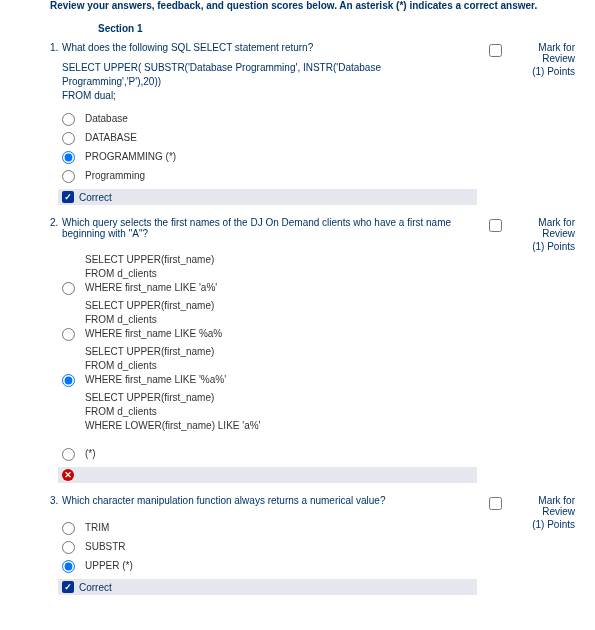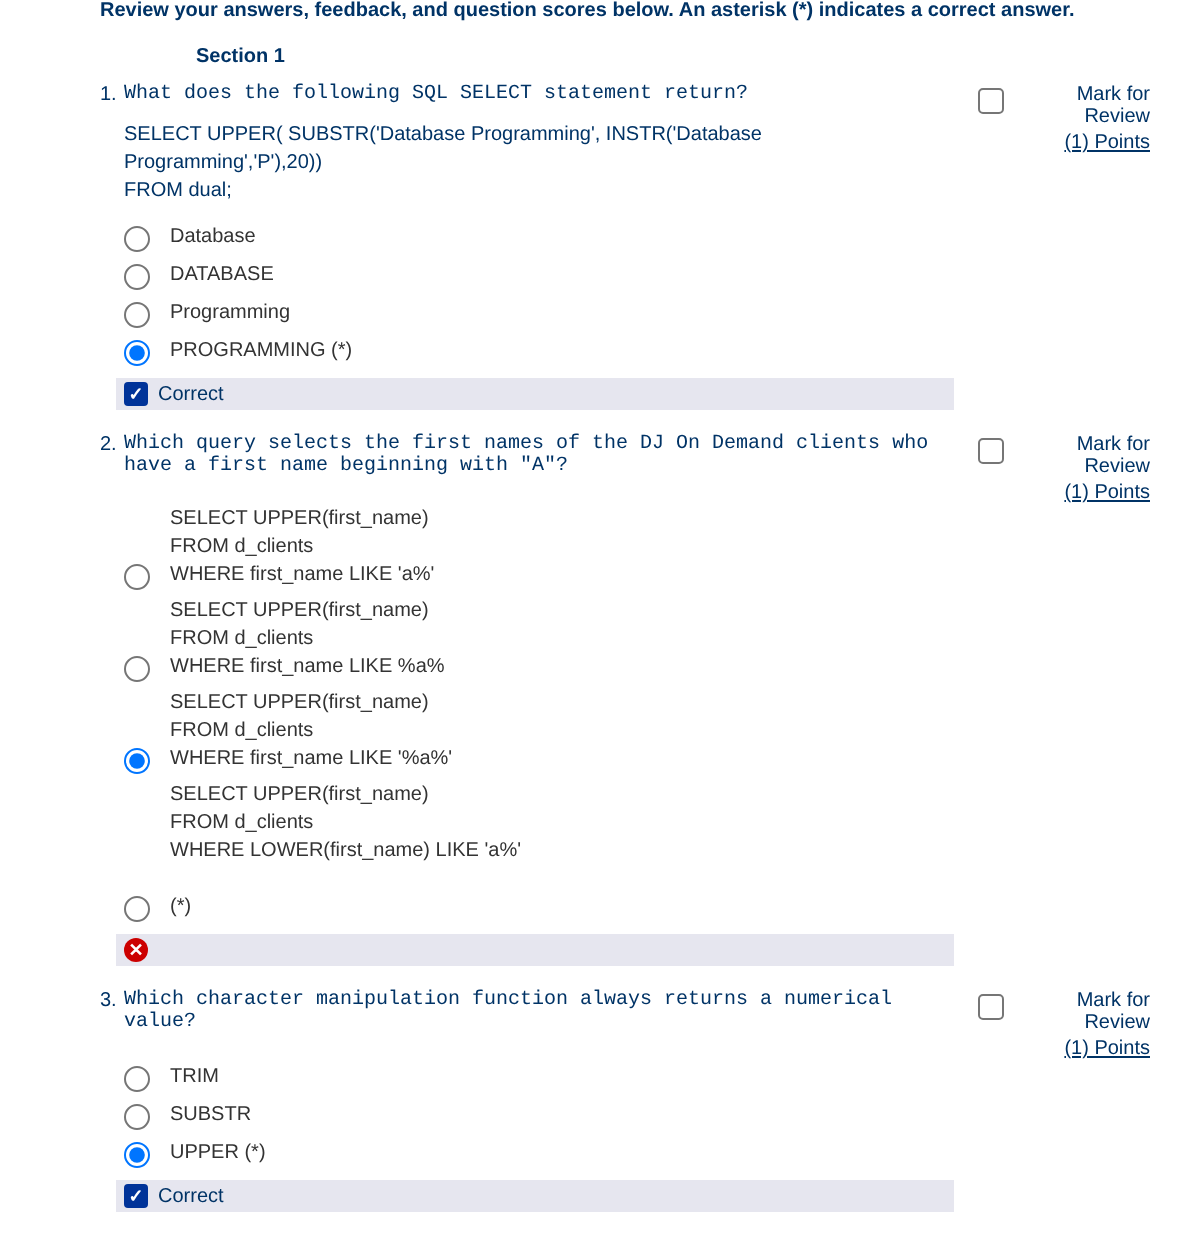--- a/index.html
+++ b/index.html
@@ -52,21 +52,20 @@
   .question-text {
     color: #003366;
     display: flex;
   }
   .qnum {
     color: #003366;
     min-width: 12px;
   }
   .qbody {
     flex: 1;
-    font-family: Liberation Mono, monospace;
   }
   .code-text {
     color: #003366;
     margin: 8px 0 8px 12px;
     line-height: 1.4;
   }
   .options {
     margin: 6px 0 6px 12px;
   }
   .option-row {
@@ -105,21 +104,20 @@
   .icon-correct {
     background: #003399;
   }
   .icon-incorrect {
     background: #cc0000;
     border-radius: 50%;
   }
   .points {
     display: block;
     margin-top: 2px;
-    text-decoration: underline;
   }
 </style>
 </head>
 <body>
 
 <div class="page">
 
   <div class="intro">Review your answers, feedback, and question scores below. An asterisk (*) indicates a correct answer.</div>
 
   <div class="section-header">Section 1</div>
@@ -137,26 +135,26 @@
       <div class="options">
         <div class="option-row">
           <input type="radio" class="radio" style="">
           <span class="option-label">Database</span>
         </div>
         <div class="option-row">
           <input type="radio" class="radio" style="">
           <span class="option-label">DATABASE</span>
         </div>
         <div class="option-row">
-          <input type="radio" class="radio" style="">
-          <span class="option-label">Programming</span>
-        </div>
-        <div class="option-row">
           <input type="radio" class="radio" checked="" style="">
           <span class="option-label">PROGRAMMING (*)</span>
+        </div>
+        <div class="option-row">
+          <input type="radio" class="radio" style="">
+          <span class="option-label">Programming</span>
         </div>
       </div>
       <div class="feedback">
         <span class="feedback-icon icon-correct">✓</span>
         <span>Correct</span>
       </div>
     </div>
     <div class="question-side">
       <input type="checkbox" class="side-check" style="">
       <span>Mark for Review</span>

